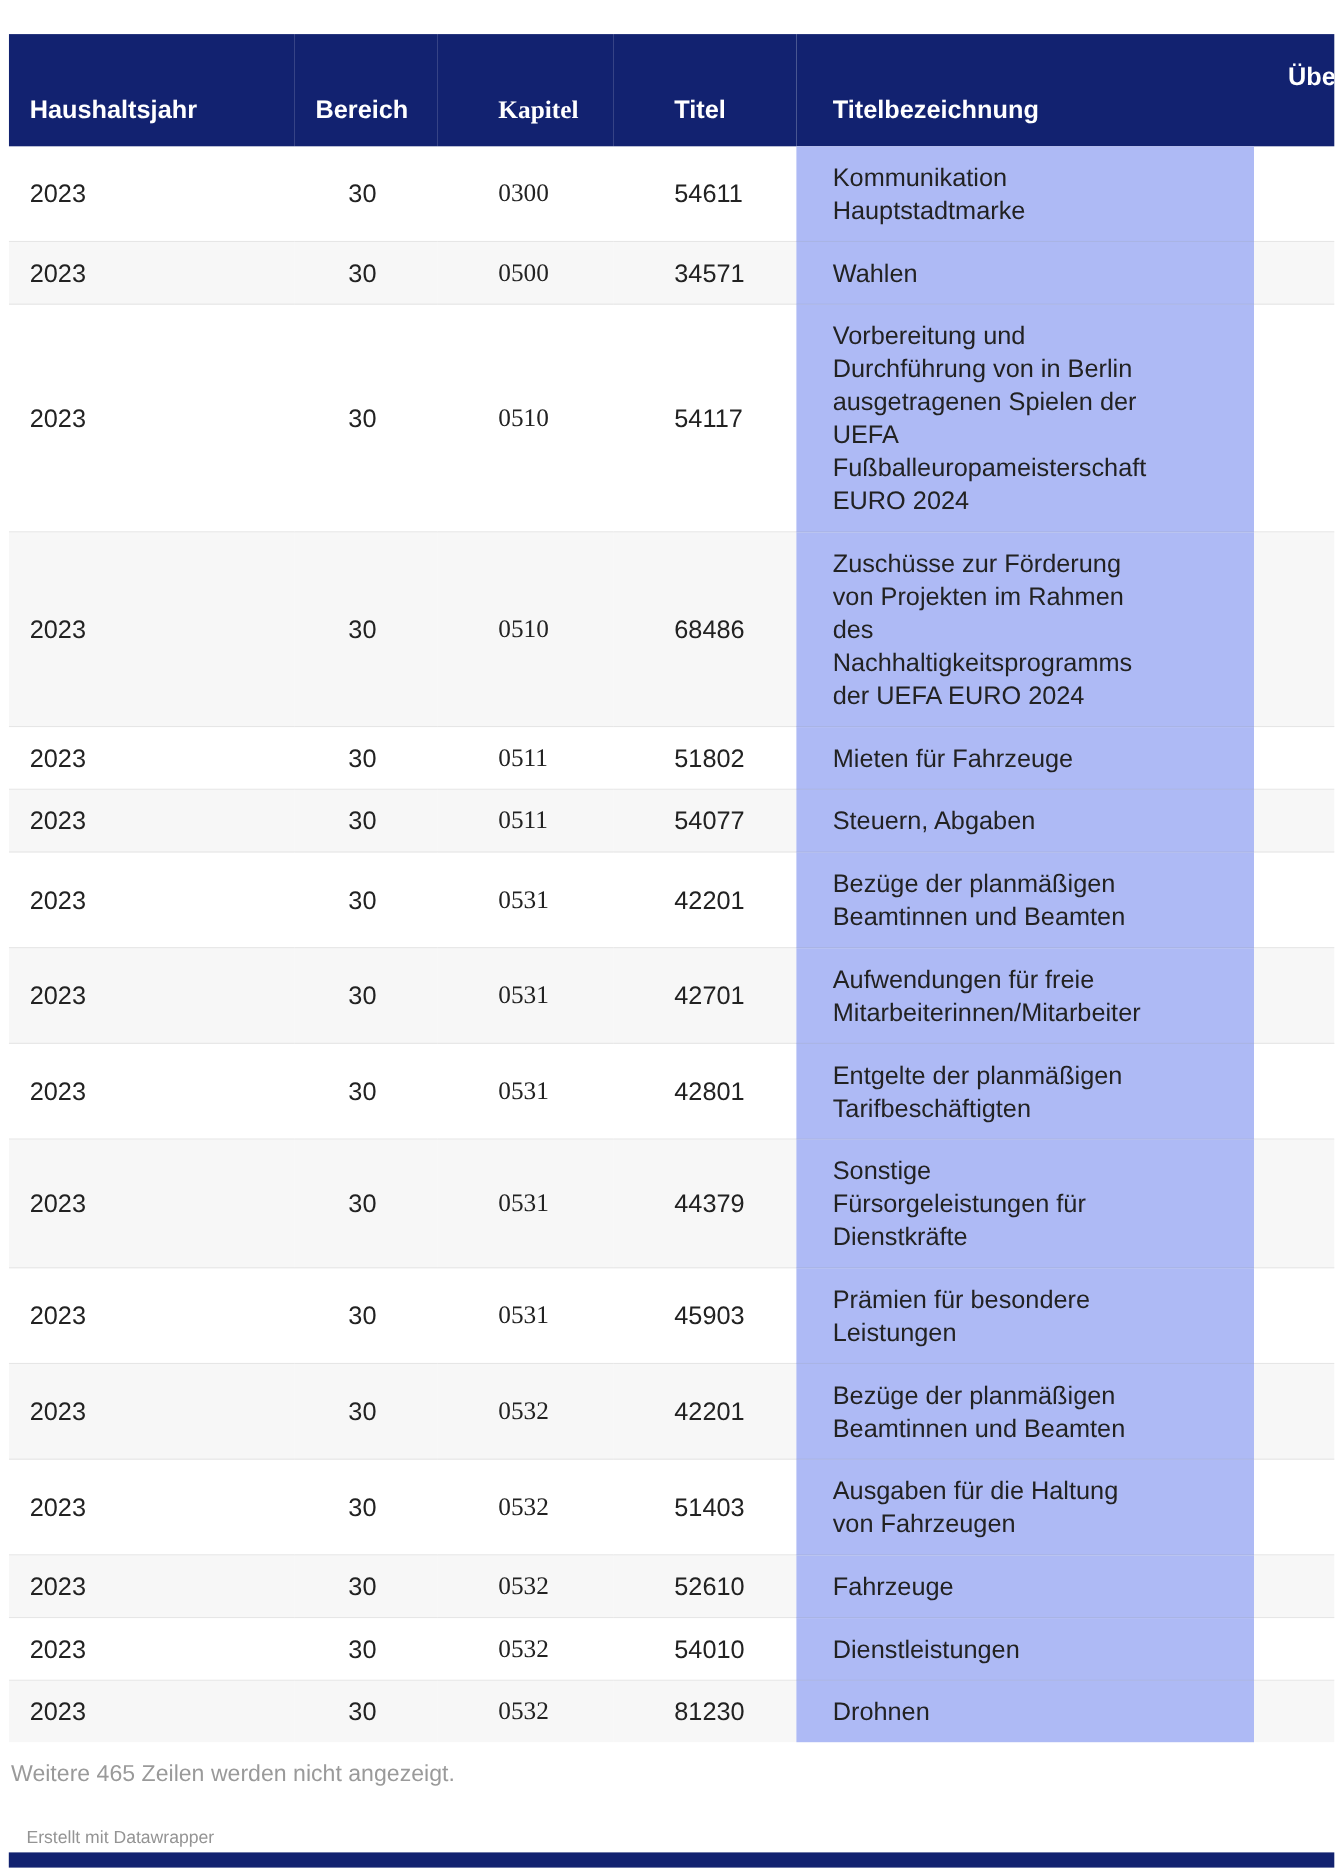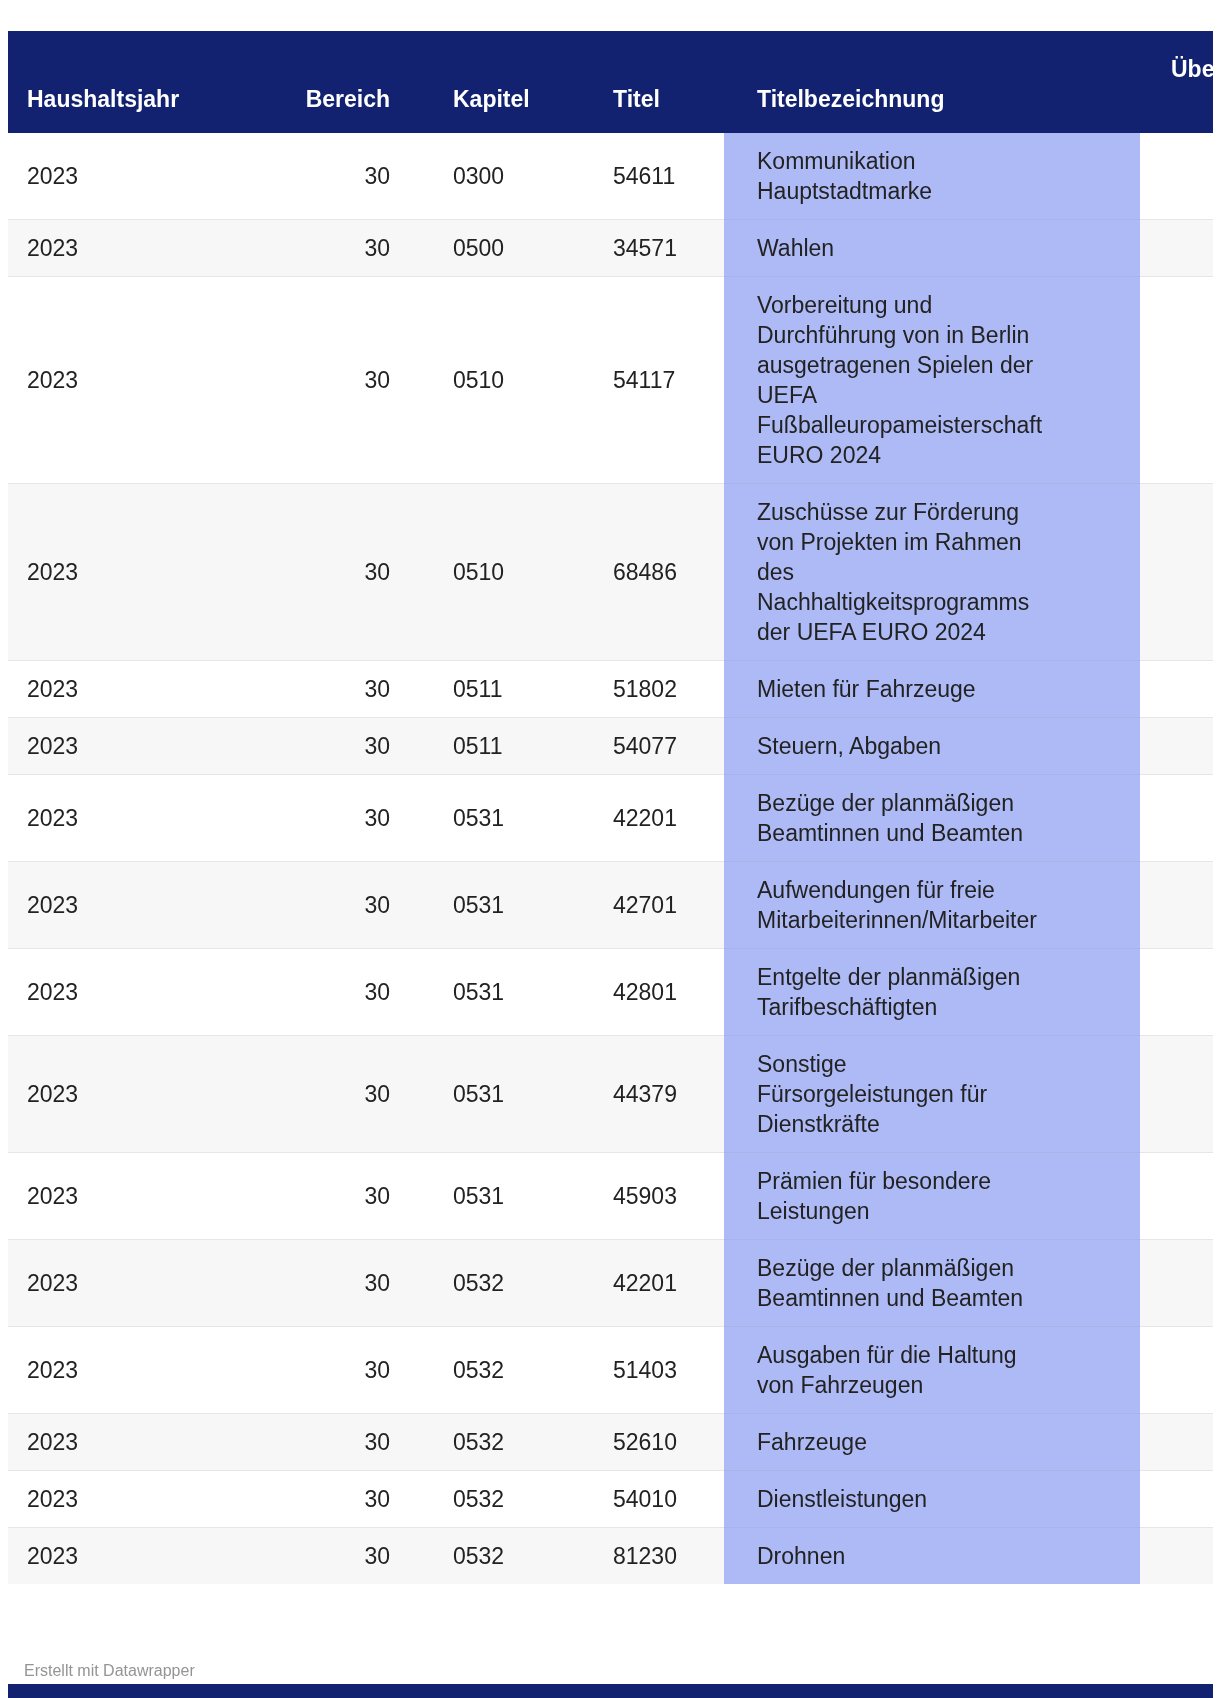--- a/index.html
+++ b/index.html
@@ -47,22 +47,22 @@
     font-size: 23px;
     color: #222222;
     line-height: 30px;
     padding-top: 13px;
     padding-bottom: 13px;
     vertical-align: middle;
     box-sizing: border-box;
   }
   
   th:nth-child(1), td:nth-child(1) { padding-left: 19px; }
-  th:nth-child(2), td:nth-child(2) { text-align: right; padding-right: 8px; margin-top: 28px; }
-  th:nth-child(3), td:nth-child(3) { padding-left: 55px; }
+  th:nth-child(2), td:nth-child(2) { text-align: center; padding-right: 8px; margin-top: 28px; }
+  th:nth-child(3), td:nth-child(3) { padding-left: 55px; font-family: Liberation Serif, serif; }
   th:nth-child(4), td:nth-child(4) { padding-left: 55px; }
   th:nth-child(5)                   { padding-left: 33px; }
   td:nth-child(5) {
     padding-left: 33px; padding-right: 4px;
     background: var(--highlight, #aebaf5);
     white-space: pre-line;
   }
   tbody tr:nth-child(even) { background: var(--row-alt, #f7f7f7); }
   tbody tr + tr td { border-top: 1px solid #e6e6e6; }
   tbody tr + tr td:nth-child(5) { border-top-color: #a9b4e4; }
@@ -266,16 +266,17 @@
             <td>30</td>
             <td>0532</td>
             <td>81230</td>
             <td>Drohnen</td>
             <td></td>
           </tr>
         </tbody>
     </table>
   </div>
 
+  <div class="note">Weitere 465 Zeilen werden nicht angezeigt.</div>
   <div class="attribution">Erstellt mit Datawrapper</div>
   <div class="bottom-bar"></div>
 
 </div>
 
 </body></html>

